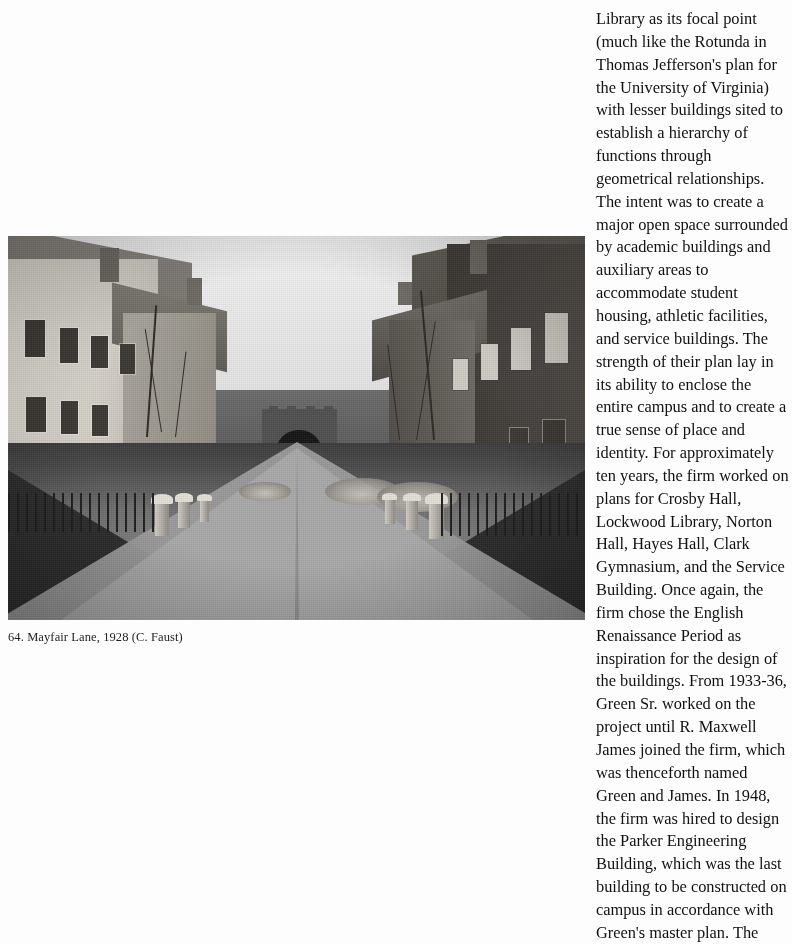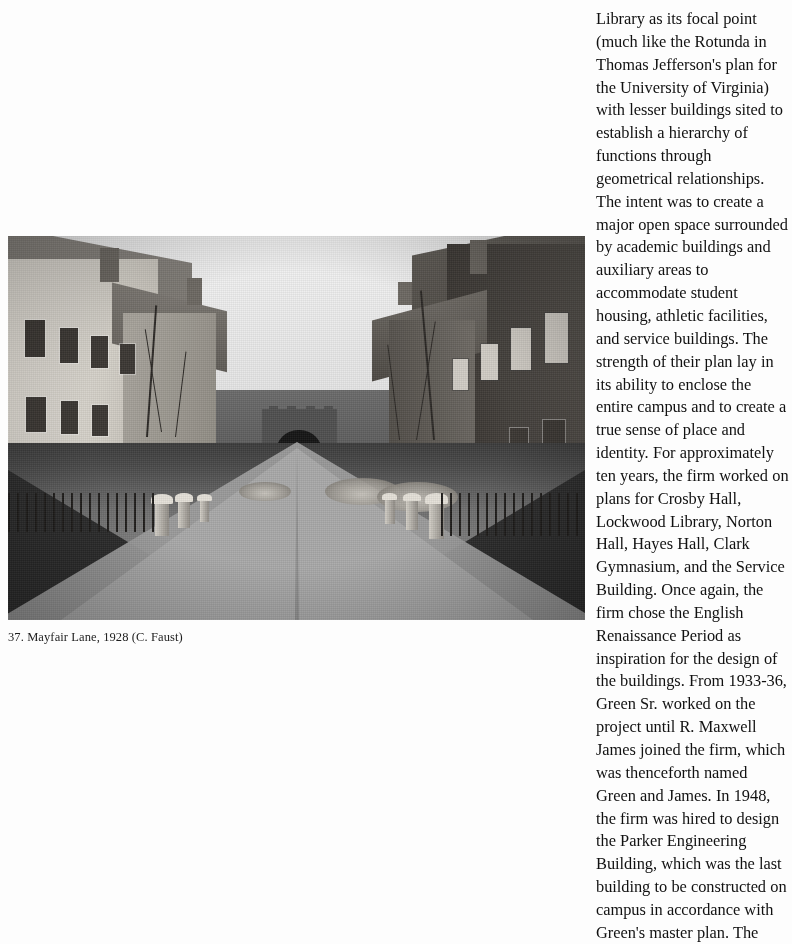--- a/index.html
+++ b/index.html
@@ -359,20 +359,20 @@
       <div class="pier" style="right:33.0%; bottom:25%; width:1.6%; height:6.5%;"></div>
       <div class="pier-cap" style="right:32.5%; bottom:31.2%; width:2.6%; height:1.8%;"></div>
 
       <div class="railing" style="left:0; bottom:23%; width:26%; height:10%;"></div>
       <div class="railing" style="right:0; bottom:22%; width:25%; height:11%;"></div>
 
       <div class="grain"></div>
       <div class="vignette"></div>
     </div>
 
-    <div class="caption">37. Mayfair Lane, 1928 (C. Faust)</div>
+    <div class="caption">64. Mayfair Lane, 1928 (C. Faust)</div>
   </div>
 
   <div class="text-column">
     <p>Library as its focal point (much like the Rotunda in Thomas Jefferson's plan for the University of Virginia) with lesser buildings sited to establish a hierarchy of functions through geometrical relationships. The intent was to create a major open space surrounded by academic buildings and auxiliary areas to accommodate student housing, athletic facilities, and service buildings. The strength of their plan lay in its ability to enclose the entire campus and to create a true sense of place and identity. For approximately ten years, the firm worked on plans for Crosby Hall, Lockwood Library, Norton Hall, Hayes Hall, Clark Gymnasium, and the Service Building. Once again, the firm chose the English Renaissance Period as inspiration for the design of the buildings. From 1933-36, Green Sr. worked on the project until R. Maxwell James joined the firm, which was thenceforth named Green and James. In 1948, the firm was hired to design the Parker Engineering Building, which was the last building to be constructed on campus in accordance with Green's master plan. The plan was rejected in the 1950s in favor of high-rise housing and a series of low-rise administration buildings which relate more to huge parking lots rather than other buildings. The campus has not been able to recap-</p>
   </div>
 
 </div>
 
 </body></html>

